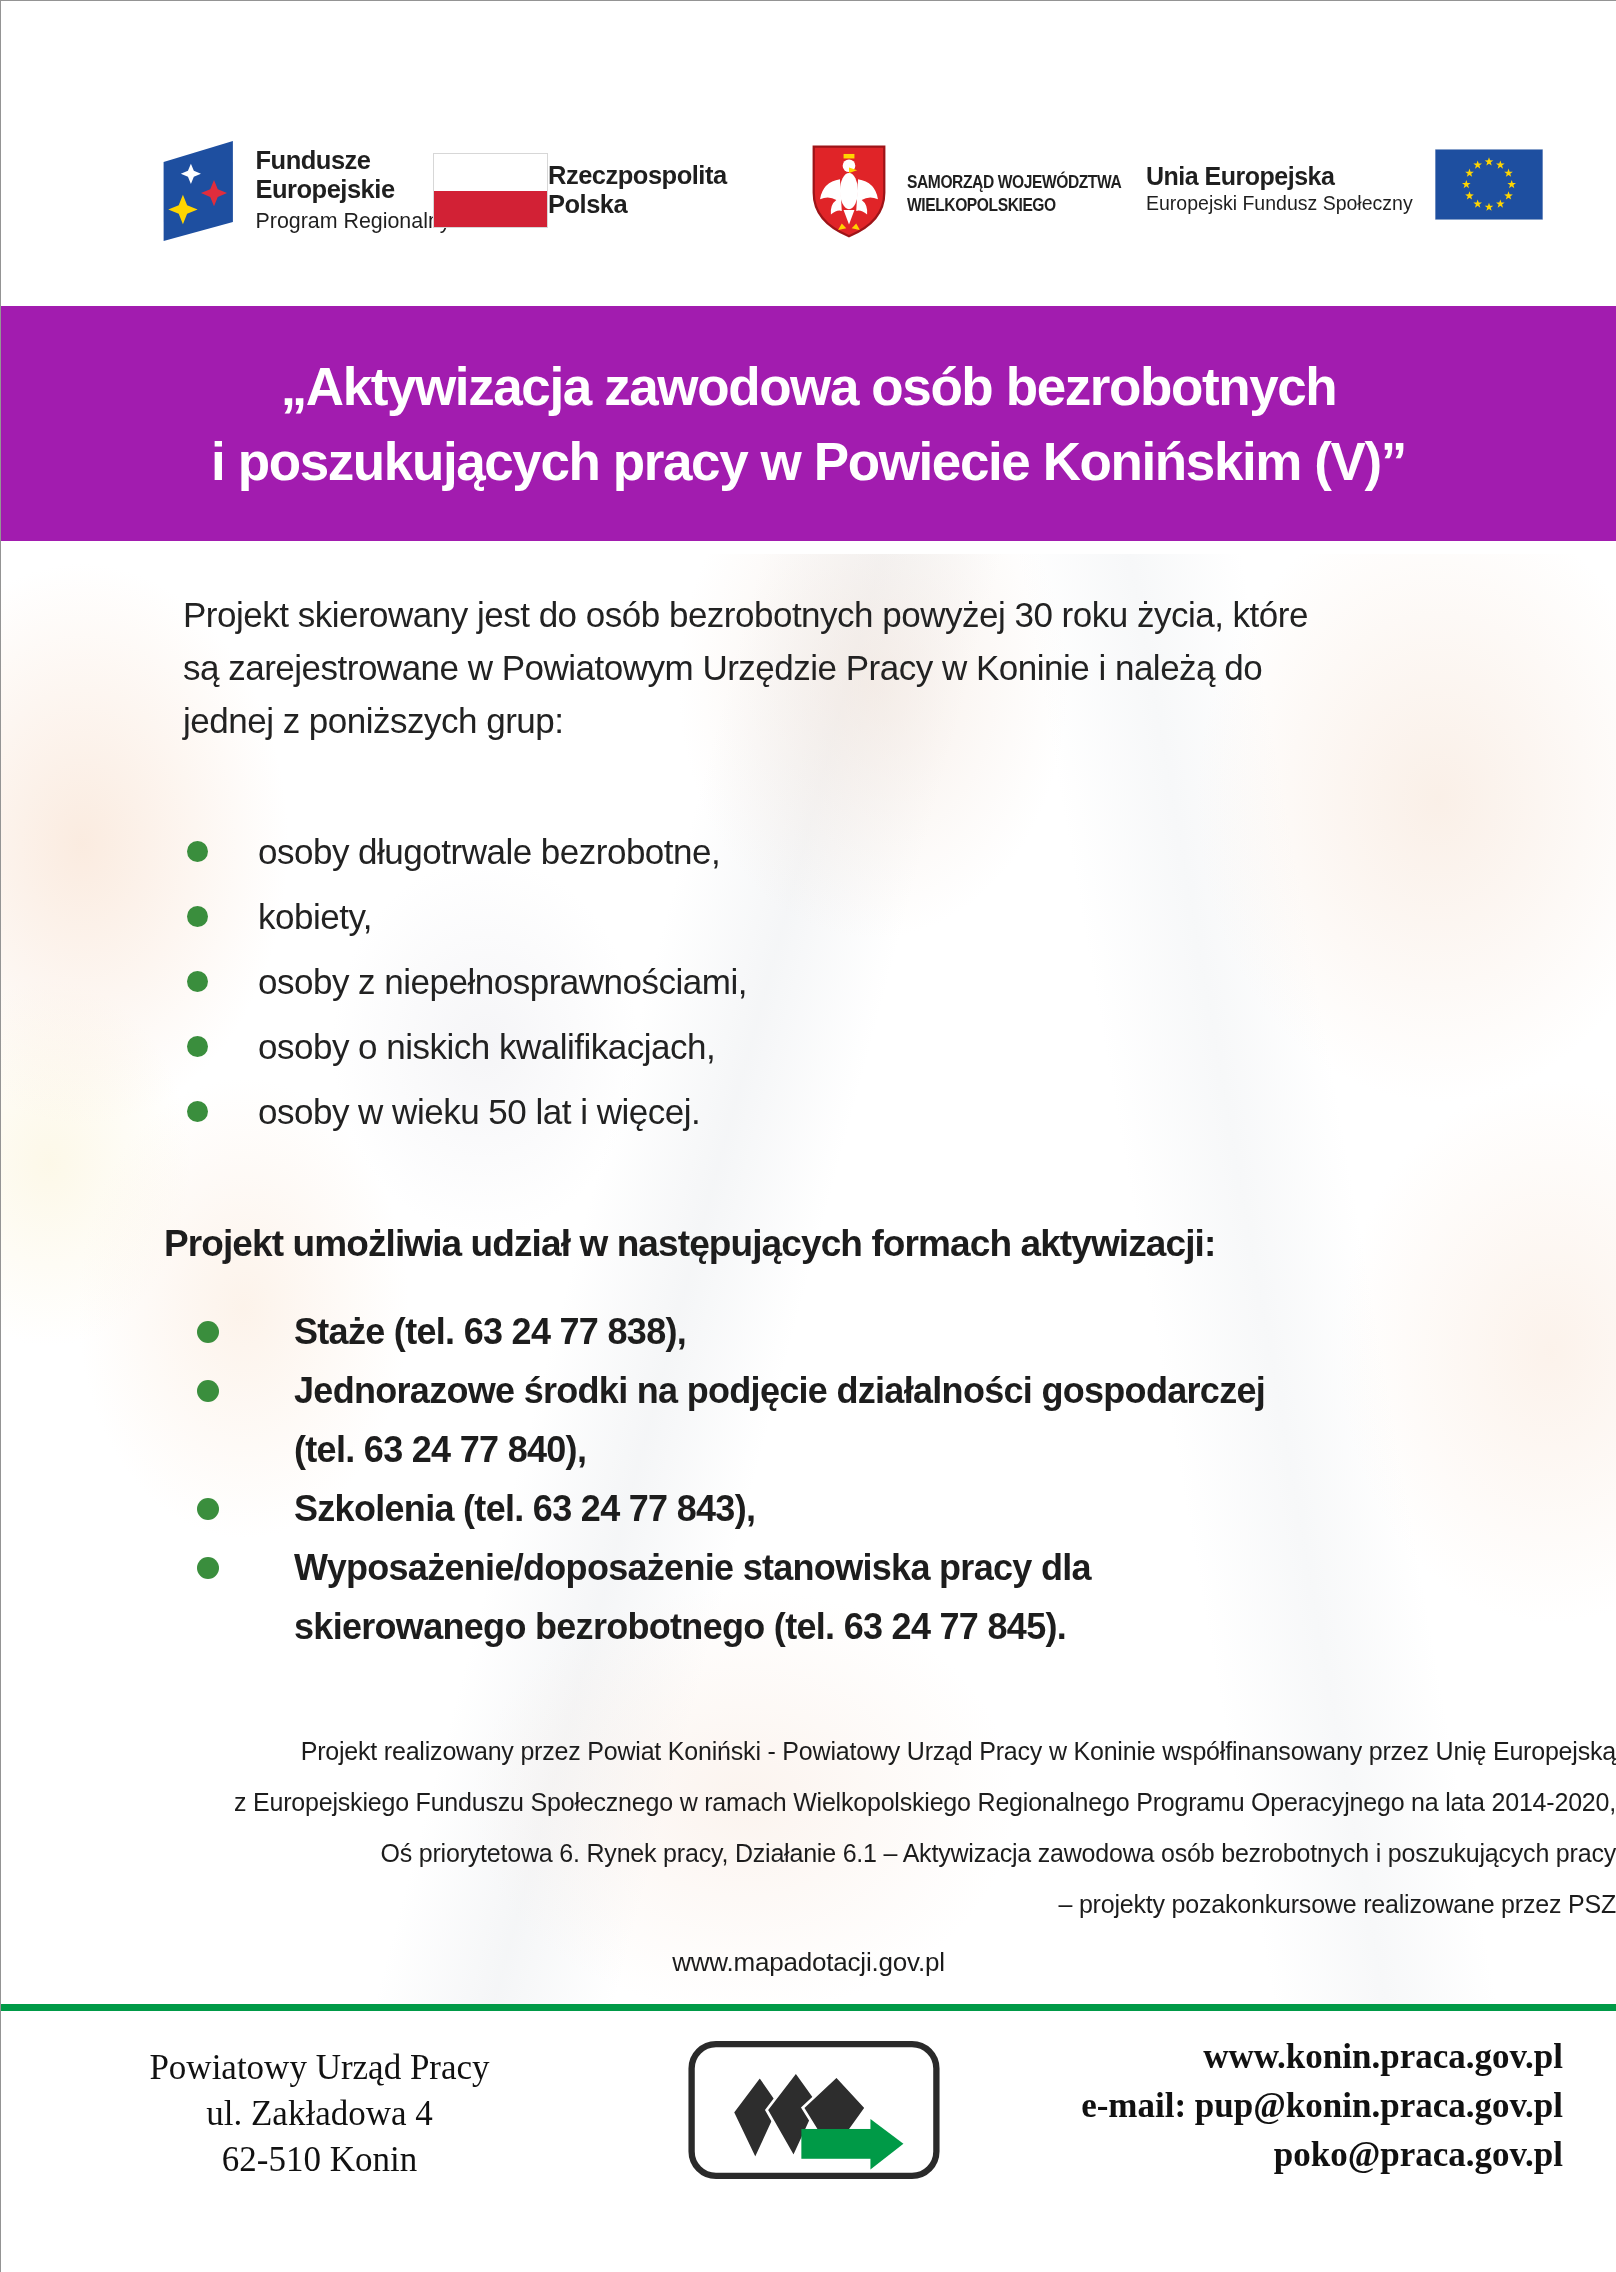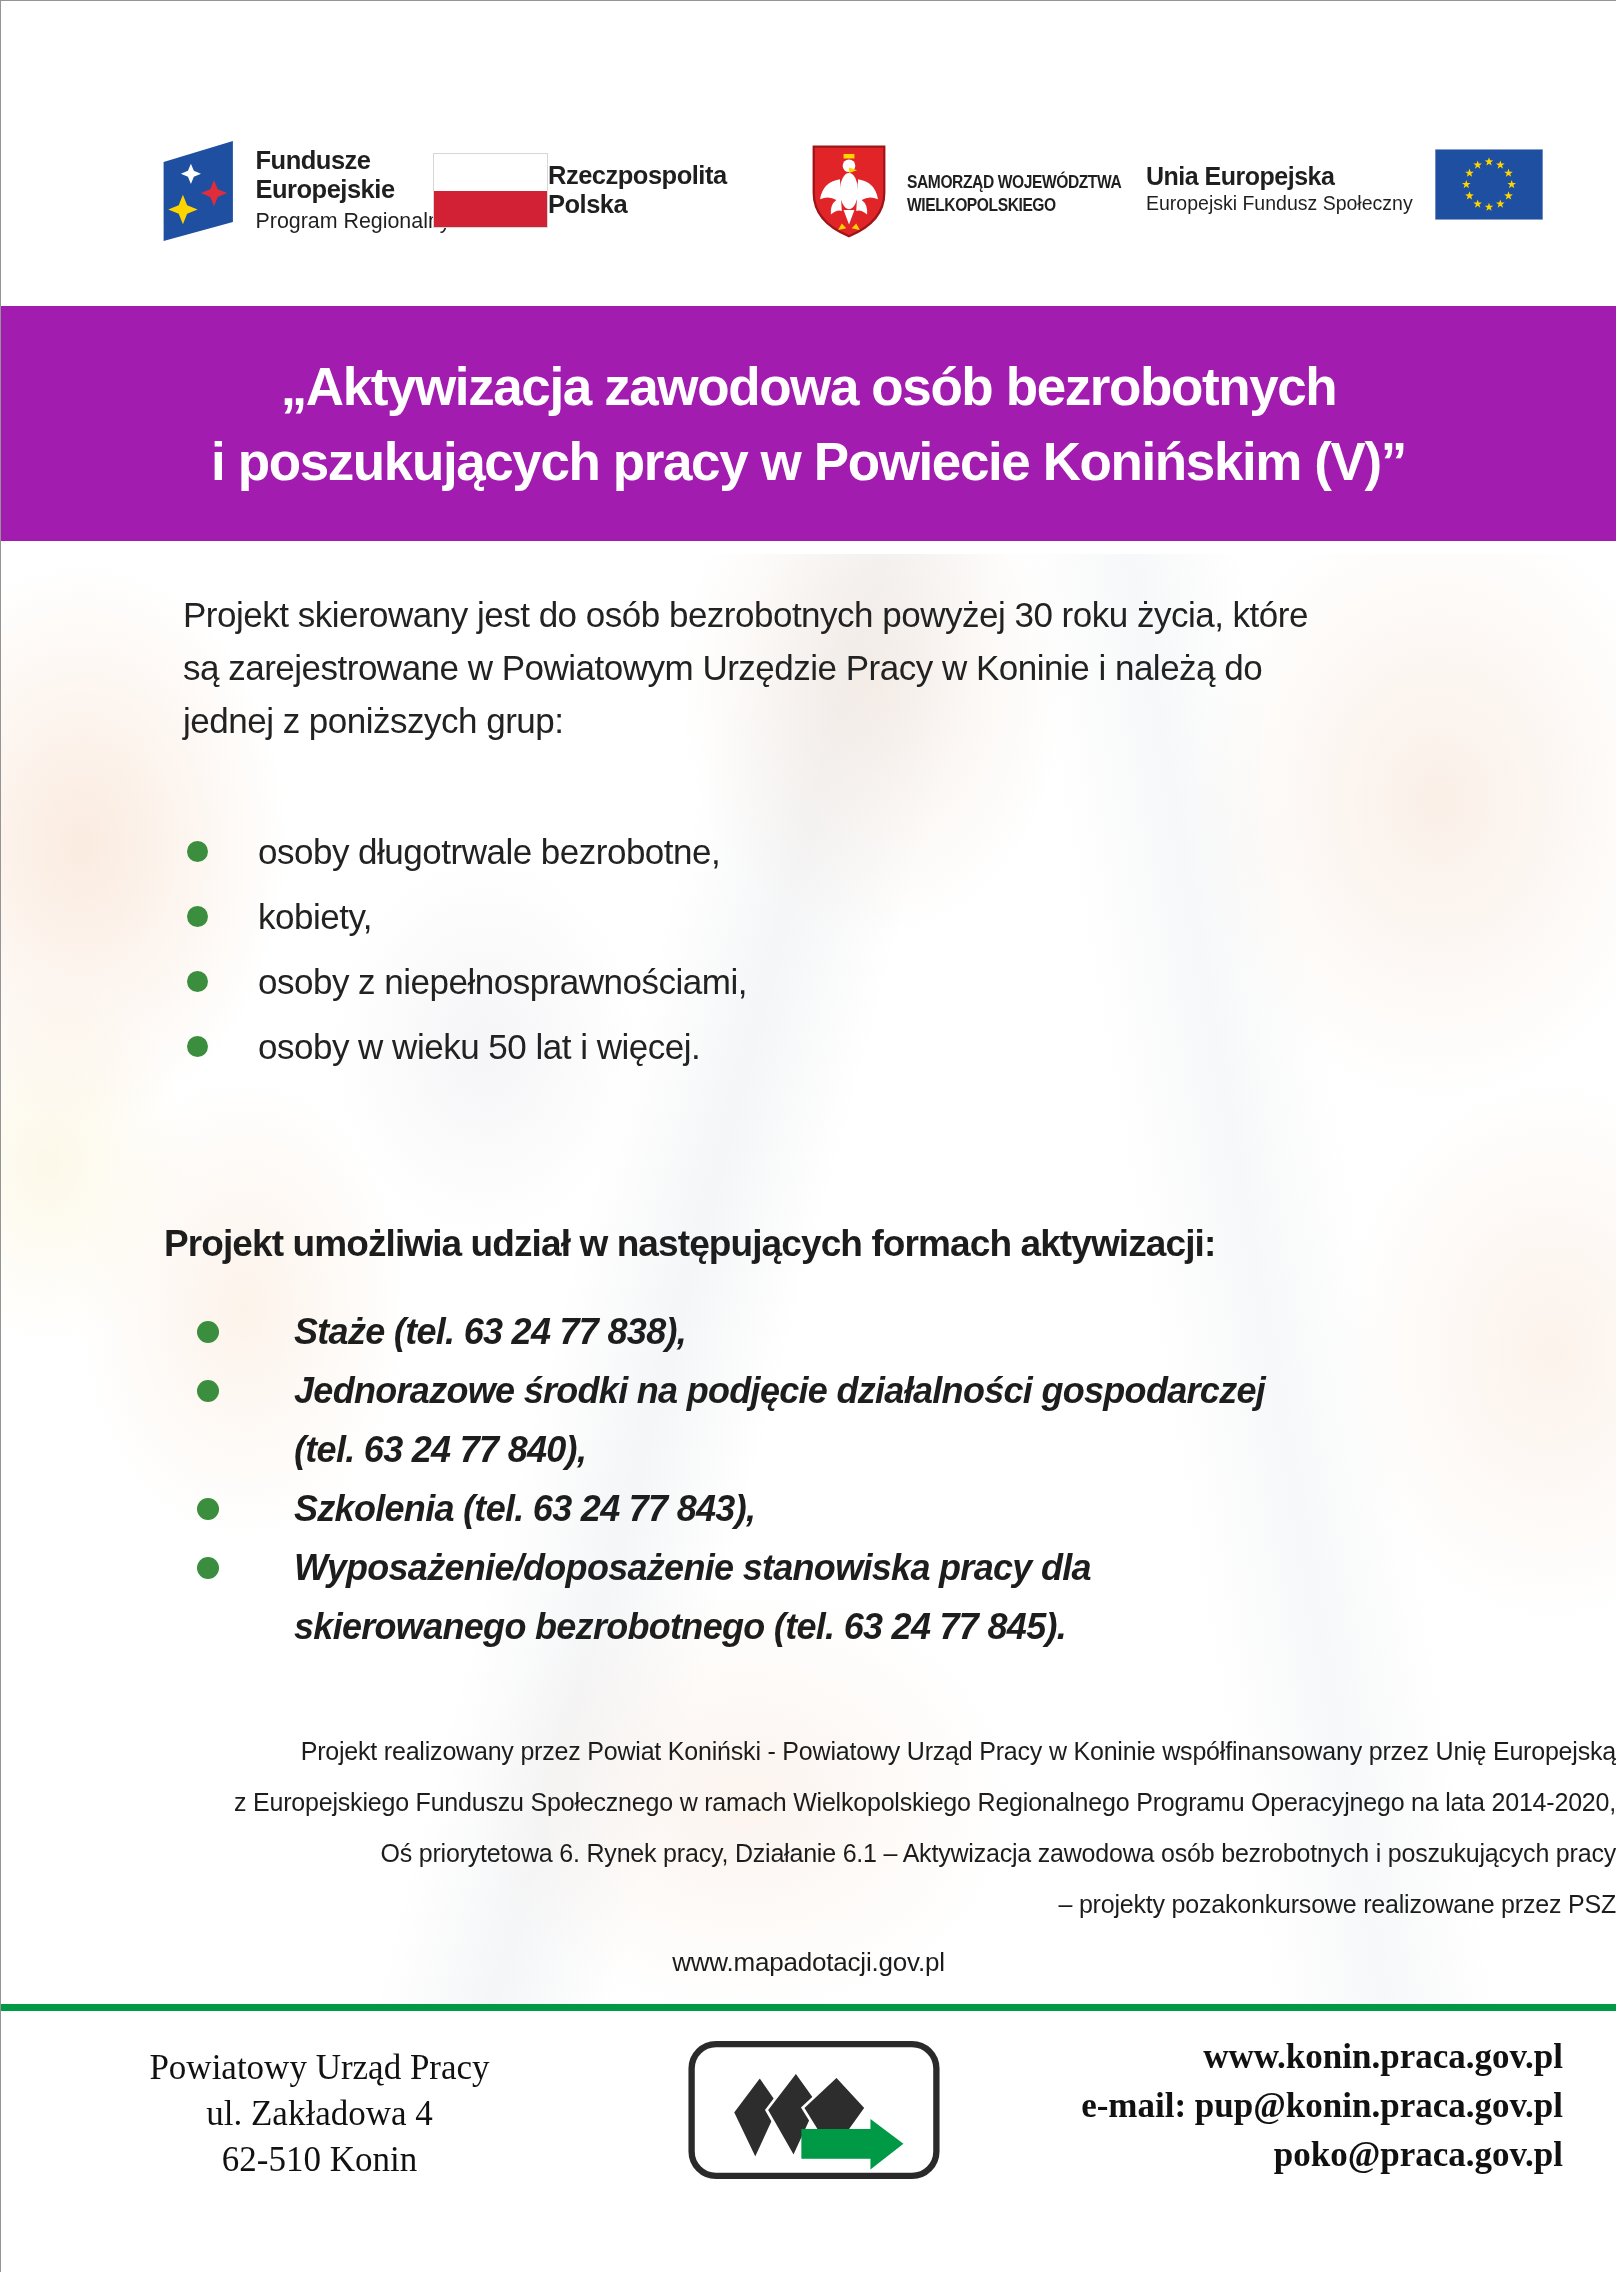--- a/index.html
+++ b/index.html
@@ -63,21 +63,21 @@
   .group-item{display:flex;align-items:center;height:65px;}
   .dot{width:21px;height:21px;border-radius:50%;background:#3a8e3d;flex:0 0 auto;}
   .group-item .dot{margin-right:50px;}
   .group-label{font-size:35px;letter-spacing:-0.5px;color:#222222;}
   
   .forms-heading{
     position:absolute;left:163px;top:1222px;
     font-weight:bold;font-size:37px;letter-spacing:-0.9px;color:#1d1d1d;white-space:nowrap;
   }
   .forms{position:absolute;left:196px;top:1301px;width:1236px;}
-  .form-item{position:relative;padding-left:97px;font-style:italic;}
+  .form-item{position:relative;padding-left:97px;}
   .form-item .dot{position:absolute;left:0;top:18.6px;width:22px;height:22px;}
   .form-line{font-weight:bold;font-size:36px;line-height:59px;letter-spacing:-0.7px;color:#1d1d1d;white-space:nowrap;}
   
   .financing{position:absolute;left:0;top:1725px;width:100%;text-align:right;}
   .fin-line{font-size:25px;line-height:51px;letter-spacing:-0.2px;color:#1c1c1c;}
   
   .map-link{position:absolute;left:0;top:1946px;width:100%;text-align:center;
     font-size:26px;letter-spacing:-0.2px;color:#1c1c1c;}
   
   .green-bar{position:absolute;left:0;top:2003px;width:100%;height:6.8px;background:#009a47;}
@@ -193,20 +193,24 @@
     <div class="group-item">
       <span class="dot"></span>
       <span class="group-label">kobiety,</span>
     </div>
     <div class="group-item">
       <span class="dot"></span>
       <span class="group-label">osoby z niepełnosprawnościami,</span>
     </div>
     <div class="group-item">
       <span class="dot"></span>
+      <span class="group-label">osoby o niskich kwalifikacjach,</span>
+    </div>
+    <div class="group-item">
+      <span class="dot"></span>
       <span class="group-label">osoby w wieku 50 lat i więcej.</span>
     </div>
   </div>
 
   <div class="forms-heading">Projekt umożliwia udział w następujących formach aktywizacji:</div>
 
   <div class="forms">
     <div class="form-item">
       <span class="dot"></span>
       <div class="form-line">Staże (tel. 63 24 77 838),</div>

